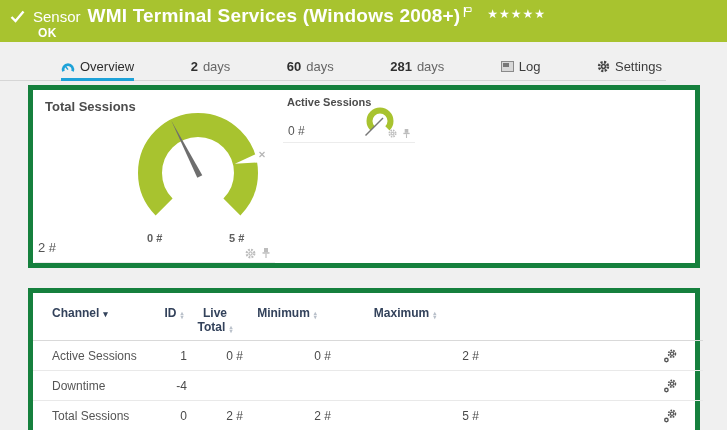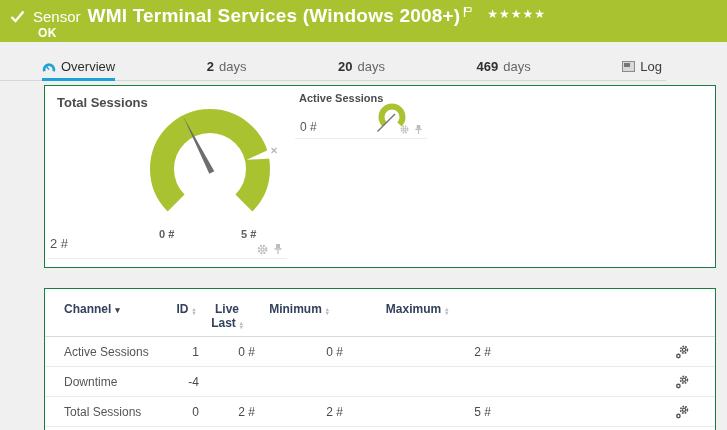--- a/index.html
+++ b/index.html
@@ -16,29 +16,29 @@
   .sensor-header{position:absolute;left:0;top:0;width:727px;height:42px;background:var(--green);color:#fff;}
   .sensor-header .titlebar{position:absolute;left:10px;top:5px;display:flex;align-items:center;}
   .kind{font-size:15px;margin:0 7px 0 8px;text-align:right;}
   .sensor-title{font-size:19px;font-weight:bold;letter-spacing:.2px;text-align:center;}
   .flag{margin:-8px 0 0 3px;}
   .stars{font-size:12px;letter-spacing:1px;margin:-4px 0 0 14px;}
   .status-ok{position:absolute;left:38px;top:26px;font-size:12px;font-weight:bold;letter-spacing:.5px;}
 
   
   .tabstrip{position:absolute;left:0;top:52px;width:666px;height:29px;border-bottom:1px solid #d6d6d6;
-            display:flex;justify-content:space-between;padding:0 4px 0 42px;}
+            display:flex;justify-content:space-between;padding:0 4px 0 61px;}
   .tab{display:flex;align-items:center;gap:5px;height:29px;font-size:13px;color:var(--ink);cursor:pointer;white-space:nowrap;}
   .tab.active{box-shadow:inset 0 -3px 0 var(--blue);color:#2d2d2d;}
   .tab b{font-weight:bold;color:#303030;}
   .tab .unit{color:#666;}
   .tab svg{display:block;}
 
   
-  .panel{position:absolute;left:44px;width:672px;background:#fff;border:1px solid #15803d;}
+  .panel{position:absolute;left:28px;width:672px;background:#fff;border:5px solid #15803d;}
   .panel.gauges{top:85px;height:183px;}
   .panel.channels{top:288px;height:142px;border-bottom:none;}
 
   
   .widget{position:absolute;border-bottom:1px solid #ececec;}
   .widget.total{left:2px;top:3px;width:240px;height:170px;}
   .widget.active{left:250px;top:3px;width:132px;height:50px;}
   .w-title{position:absolute;left:10px;top:6px;font-size:13px;font-weight:bold;color:#4c4c4c;}
   .w-title.small{left:4px;top:3px;font-size:11px;}
   .gauge-svg-big{position:absolute;left:98px;top:16px;}
@@ -93,33 +93,40 @@
         <path d="M2.4 10.2 A 4.9 4.9 0 1 1 11.6 10.2" stroke="#1da2d8" stroke-width="2.7" fill="none"></path>
         <line x1="7" y1="8.6" x2="3.6" y2="4.2" stroke="#1da2d8" stroke-width="1.5"></line>
       </svg>
       <span>Overview</span>
     </div>
     <div class="tab">
       <b>2</b>
       <span class="unit">days</span>
     </div>
     <div class="tab">
-      <b>20</b>
+      <b>60</b>
       <span class="unit">days</span>
     </div>
     <div class="tab">
-      <b>469</b>
+      <b>281</b>
       <span class="unit">days</span>
     </div>
     <div class="tab">
       <svg width="13" height="11" viewBox="0 0 13 11">
         <rect x="0.5" y="0.5" width="12" height="10" fill="#d8d8d8" stroke="#8a8a8a"></rect>
         <rect x="2" y="2" width="6" height="4" fill="#777"></rect>
       </svg>
       <span>Log</span>
+    </div>
+    <div class="tab">
+      <svg width="13" height="13" viewBox="-6.5 -6.5 13 13">
+        <circle r="1.9" fill="none" stroke="#444" stroke-width="1.5"></circle>
+        <circle r="4.4" fill="none" stroke="#444" stroke-width="2.6" stroke-dasharray="2.1 1.35"></circle>
+      </svg>
+      <span>Settings</span>
     </div>
   </div>
 
   <div class="panel gauges">
 
     <div class="widget total">
       <div class="w-title">Total Sessions</div>
       <svg class="gauge-svg-big" width="143" height="116" viewBox="-65 -64 143 116">
         <path d="M -33.9 33.9 A 48 48 0 1 1 33.9 33.9" stroke="#a8c32f" stroke-width="24" fill="none"></path>
         <polygon points="36.9,-9.2 61.3,-10.6 59.1,-19.4" fill="#fff"></polygon>
@@ -181,21 +188,21 @@
             <span>Channel</span><span class="caret">▾</span>
           </th>
           <th>
             <span>ID</span><span class="sort">
                 <span>▴</span>
                 <span>▾</span>
               </span>
           </th>
           <th>
             <div>Live</div>
-            <div><span>Last</span><span class="sort">
+            <div><span>Total</span><span class="sort">
                   <span>▴</span>
                   <span>▾</span>
                 </span></div>
           </th>
           <th>
             <span>Minimum</span><span class="sort">
                 <span>▴</span>
                 <span>▾</span>
               </span>
           </th>

